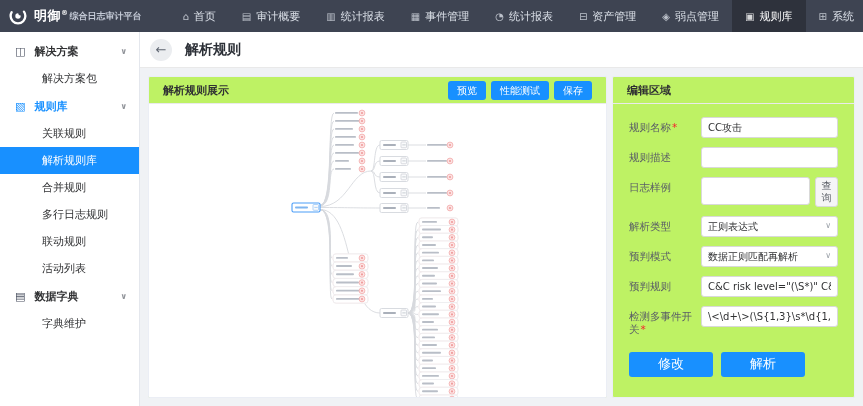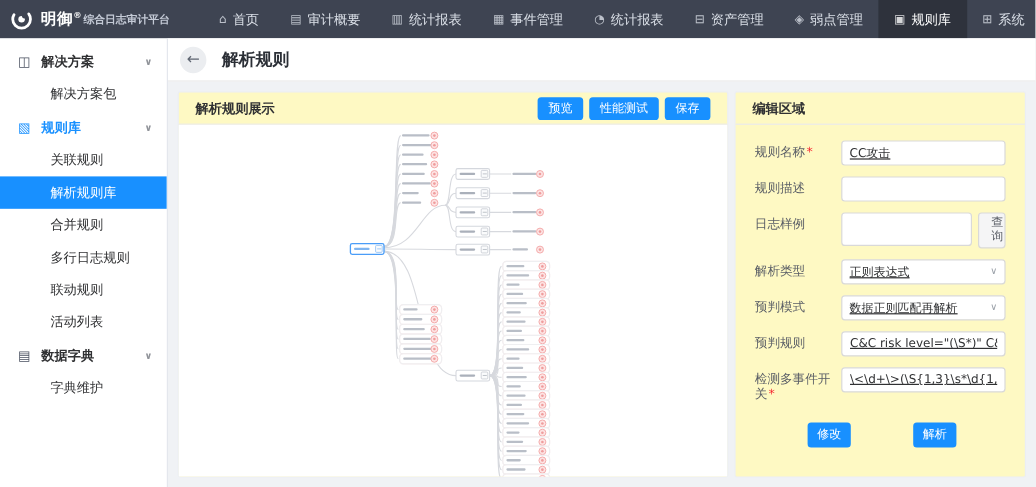--- a/index.html
+++ b/index.html
@@ -33,51 +33,51 @@
   .side-group .g-chev { margin-left:auto; font-size:8px; color:#909399; }
   .side-item { height:27px; display:flex; align-items:center; padding-left:42px; font-size:11px; color:#303133; cursor:pointer; }
   .side-item.active { background:#1890ff; color:#fff; }
 
   .main { flex:1; min-width:0; display:flex; flex-direction:column; background:#f0f2f5; }
   .page-header { height:36px; flex:none; background:#fff; display:flex; align-items:center; gap:13px; padding-left:10px; border-bottom:1px solid #e9e9e9; }
   .back-btn { width:22px; height:22px; border-radius:50%; background:#ebedf0; color:#5f6672; display:flex; align-items:center; justify-content:center; font-size:13px; cursor:pointer; flex:none; }
   .page-title { font-size:14px; font-weight:bold; color:#2b2f36; }
 
   .content { flex:1; display:flex; gap:5px; padding:8px; min-height:0; }
-  .card { background:#fef9c3; border:1px solid #ebeef5; border-radius:2px; display:flex; flex-direction:column; min-height:0; }
+  .card { background:#bef264; border:1px solid #ebeef5; border-radius:2px; display:flex; flex-direction:column; min-height:0; }
   .card-left { width:459px; flex:none; }
   .card-right { flex:1; min-width:0; }
   .card-header { height:27px; flex:none; display:flex; align-items:center; padding:0 14px; border-bottom:1px solid #eaeaec; font-size:11px; font-weight:bold; color:#303133; }
   .header-actions { margin-left:auto; display:flex; gap:5px; }
   .btn { background:#1890ff; color:#fff; border:none; border-radius:3px; font-size:10px; padding:3px 9px; cursor:pointer; font-family:inherit; line-height:1.3; }
 
   .tree-canvas { flex:1; position:relative; overflow:hidden; background:#fff; }
   .tree-canvas svg { position:absolute; left:0; top:0; }
 
   
   .panel-body { flex:1; padding:13px 16px 0 16px; overflow:hidden; }
   .form-row { display:flex; align-items:flex-start; margin-bottom:9px; }
   .form-label { width:72px; flex:none; padding-top:4px; font-size:10.5px; color:#5a5e66; line-height:1.2; }
   .req-star { color:#f5222d; margin-left:1px; }
   .controls { flex:1; min-width:0; display:flex; align-items:stretch; }
   .input, .select, .ta {
     width:100%; border:1px solid #d9d9d9; border-radius:3px; background:#fff;
-    font-size:10px; color:#303133; font-family:inherit;text-decoration:underline;
+    font-size:10px; color:#303133; font-family:inherit;
   }
   .input { height:21px; padding:0 6px; }
   .select { height:21px; display:flex; align-items:center; padding:0 18px 0 6px; position:relative; cursor:pointer; }
   .select .sel-chev { position:absolute; right:6px; top:4px; font-size:8px; color:#9aa0a8; }
   .ta { height:28px; resize:none; padding:3px 6px; }
-  .query-btn { flex:none; width:23px; margin-left:5px; border:1px solid #d9d9d9; background:#f5f5f6; color:#5a5e66; font-size:10px; line-height:1.2; border-radius:3px; padding:2px 1px; text-align:right; cursor:pointer; font-family:inherit; word-break:break-all; }
+  .query-btn { flex:none; width:23px; margin-left:5px; border:1px solid #d9d9d9; background:#f5f5f6; color:#5a5e66; font-size:10px; line-height:1.2; border-radius:3px; padding:2px 1px; text-align:center; cursor:pointer; font-family:inherit; word-break:break-all; }
   .radio-group { display:flex; align-items:center; padding-top:4px; }
   .radio { display:inline-flex; align-items:center; gap:5px; margin-right:16px; font-size:10.5px; color:#303133; cursor:pointer; }
   .radio-dot { width:10px; height:10px; border:1px solid #cfd3d9; border-radius:50%; background:#fff; flex:none; }
   .radio.checked .radio-dot { background:#1890ff; border-color:#1890ff; box-shadow:inset 0 0 0 1.5px #fff; }
   .action-row { margin-top:17px; display:flex; gap:8px; }
-  .action-row .btn { padding:4px 8px; font-size:10px;margin-left:44px; }
+  .action-row .btn { padding:4px 29px; font-size:13px; }
 </style>
 </head>
 <body>
 
 <div class="app">
 
   <div class="topbar">
     <div class="brand">
       <svg class="logo" viewBox="0 0 20 20">
         <circle cx="10" cy="10" r="8.2" fill="none" stroke="#fff" stroke-width="2.6" stroke-dasharray="36 16" stroke-dashoffset="6" stroke-linecap="round"></circle>

